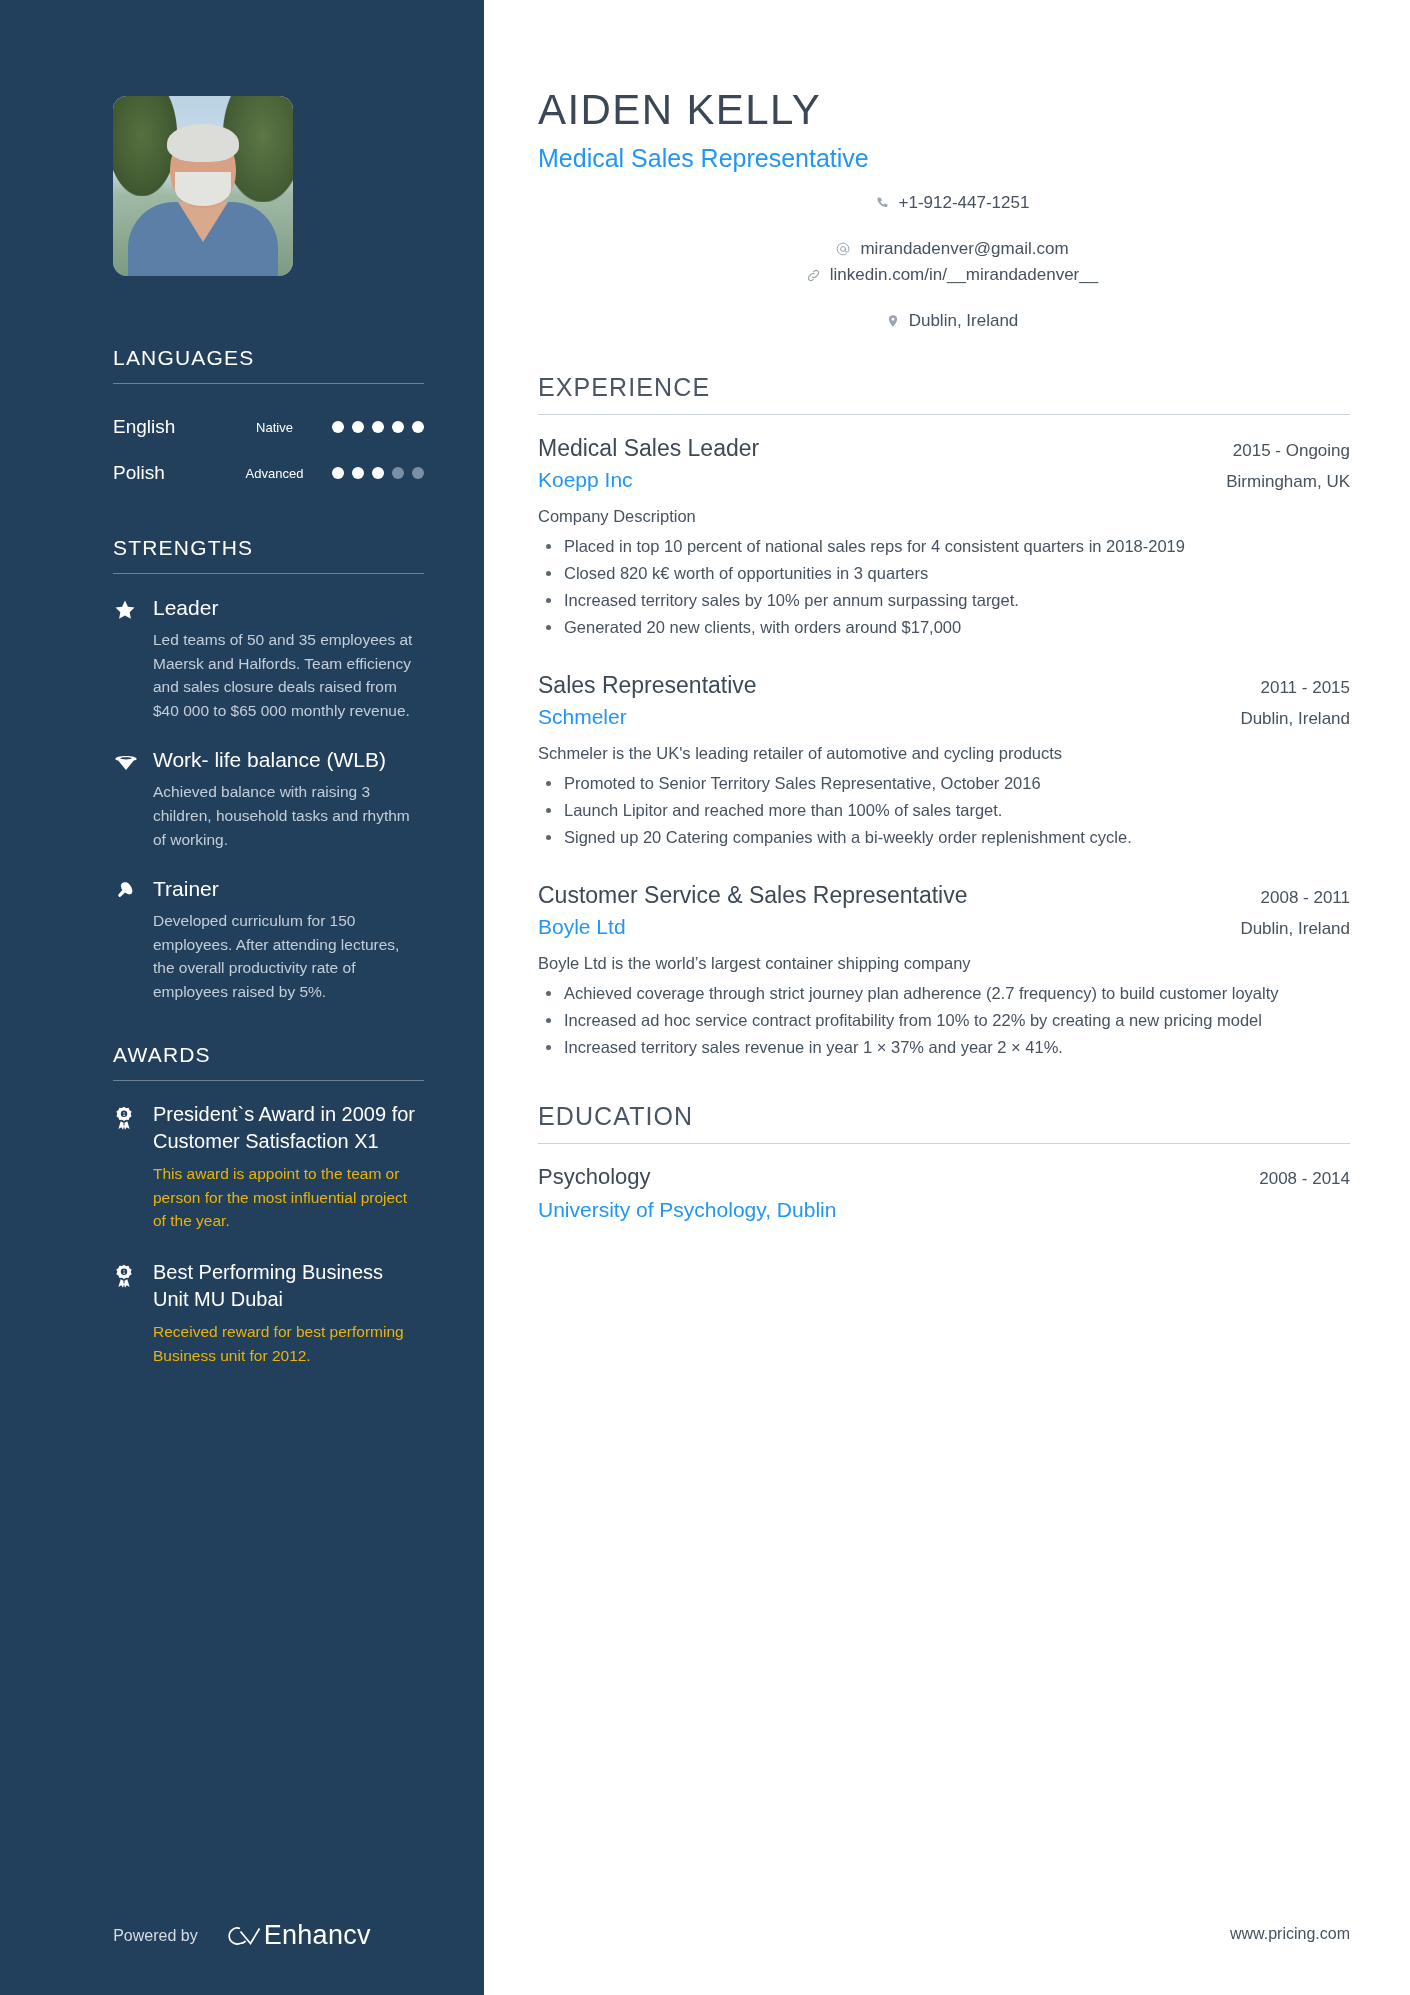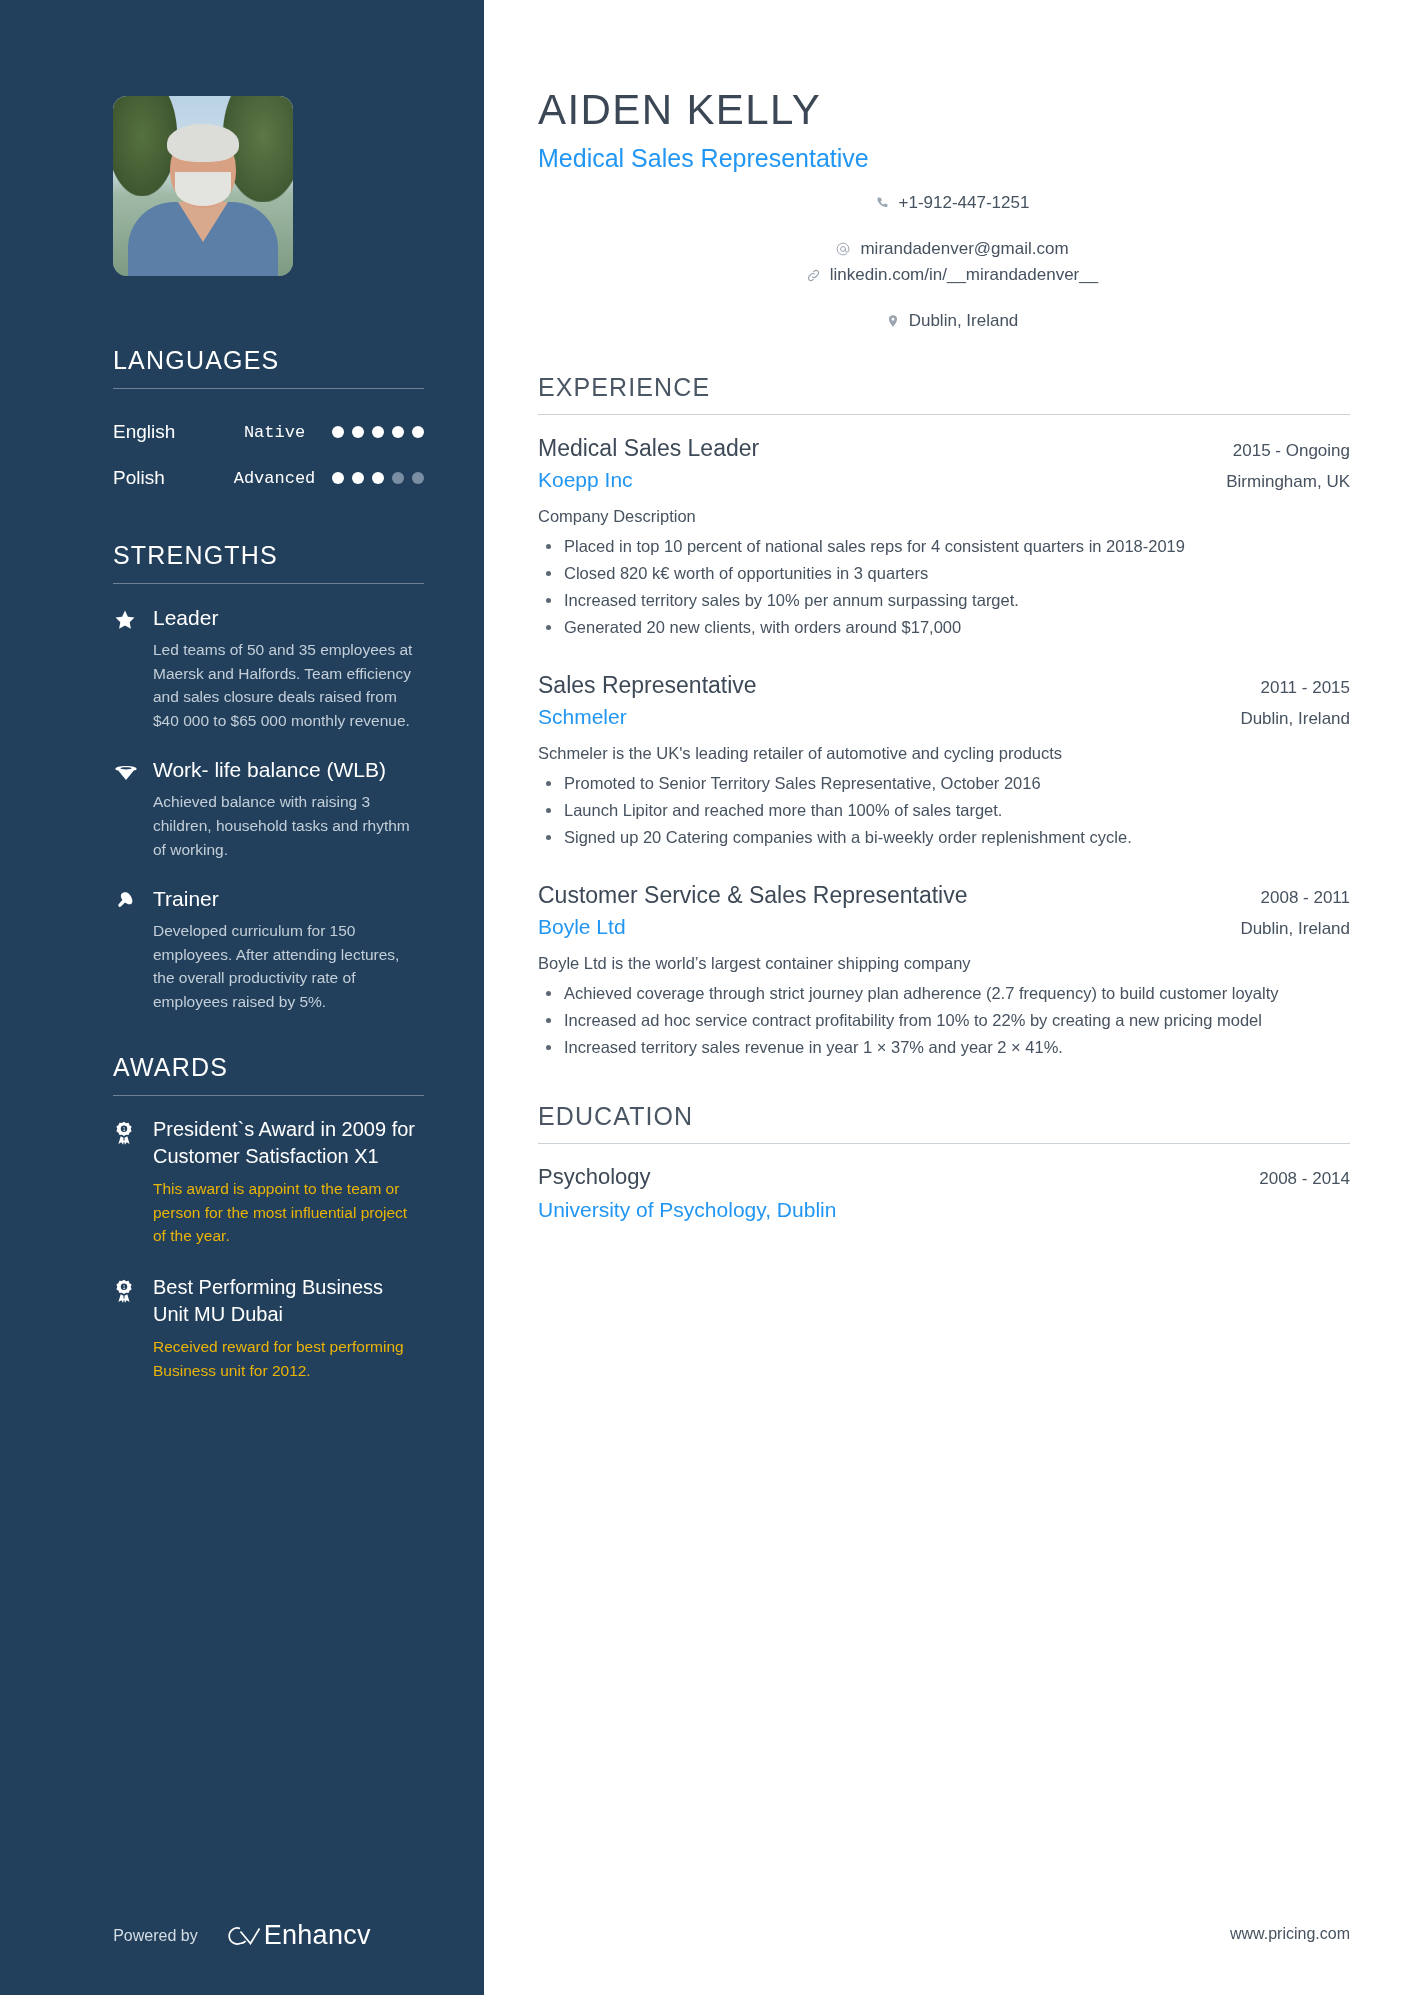--- a/index.html
+++ b/index.html
@@ -35,28 +35,28 @@
   .photo-tree { position:absolute; left:-6px; top:-10px; width:70px; height:110px; background:radial-gradient(ellipse at 50% 45%, #56713f 0%, #3f5730 70%, rgba(63,87,48,0) 72%); }
   .photo-tree2 { position:absolute; right:-10px; top:-14px; width:80px; height:120px; background:radial-gradient(ellipse at 50% 45%, #5d7746 0%, #425a33 70%, rgba(66,90,51,0) 72%); }
   .photo-head { position:absolute; left:50%; top:34px; transform:translateX(-50%); width:66px; height:78px; border-radius:50% 50% 46% 46%; background:#d9a184; }
   .photo-hair { position:absolute; left:50%; top:28px; transform:translateX(-50%); width:72px; height:38px; border-radius:50% 50% 40% 40%; background:#dcdcd8; }
   .photo-beard { position:absolute; left:50%; top:76px; transform:translateX(-50%); width:56px; height:34px; border-radius:0 0 50% 50%; background:#e3e3df; }
   .photo-body { position:absolute; left:50%; bottom:0; transform:translateX(-50%); width:150px; height:74px; border-radius:46px 46px 0 0; background:#5b7fa6; }
   .photo-collar { position:absolute; left:50%; bottom:34px; transform:translateX(-50%); width:50px; height:40px; background:#d8a98d; clip-path:polygon(50% 100%, 0 0, 100% 0); }
 
   .sb-section { margin-bottom:40px; }
   .sb-title {
-    font-size:25px; font-weight:400; letter-spacing:1.2px;
+    font-size:21px; font-weight:400; letter-spacing:1.2px;
     color:#ffffff; padding-bottom:13px;
   }
   .sb-rule { height:1px; background:#6d8197; margin-bottom:20px; }
 
   .lang-row { display:flex; align-items:center; height:46px;justify-content:center; }
   .lang-name { font-size:19px; color:#ffffff; width:110px; }
-  .lang-level { font-size:17px; color:#ffffff; flex:1; text-align:center; padding-right:6px;font-family:Liberation Mono, monospace; }
+  .lang-level { font-size:13px; color:#ffffff; flex:1; text-align:center; padding-right:6px; }
   .dots { display:flex; gap:8px; align-items:center; }
   .dot { width:12px; height:12px; border-radius:50%; background:#ffffff; }
   .dot.off { background:#7a8fa3; }
 
   .str-item { display:flex; margin-bottom:24px; }
   .str-icon { width:40px; flex:0 0 40px; padding-top:4px; color:#ffffff; }
   .str-body { flex:1; }
   .str-name { font-size:21px; color:#ffffff; line-height:1.34; margin-bottom:6px; font-weight:400; }
   .str-desc { font-size:15.5px; line-height:1.52; color:#c3ced8; }
 

